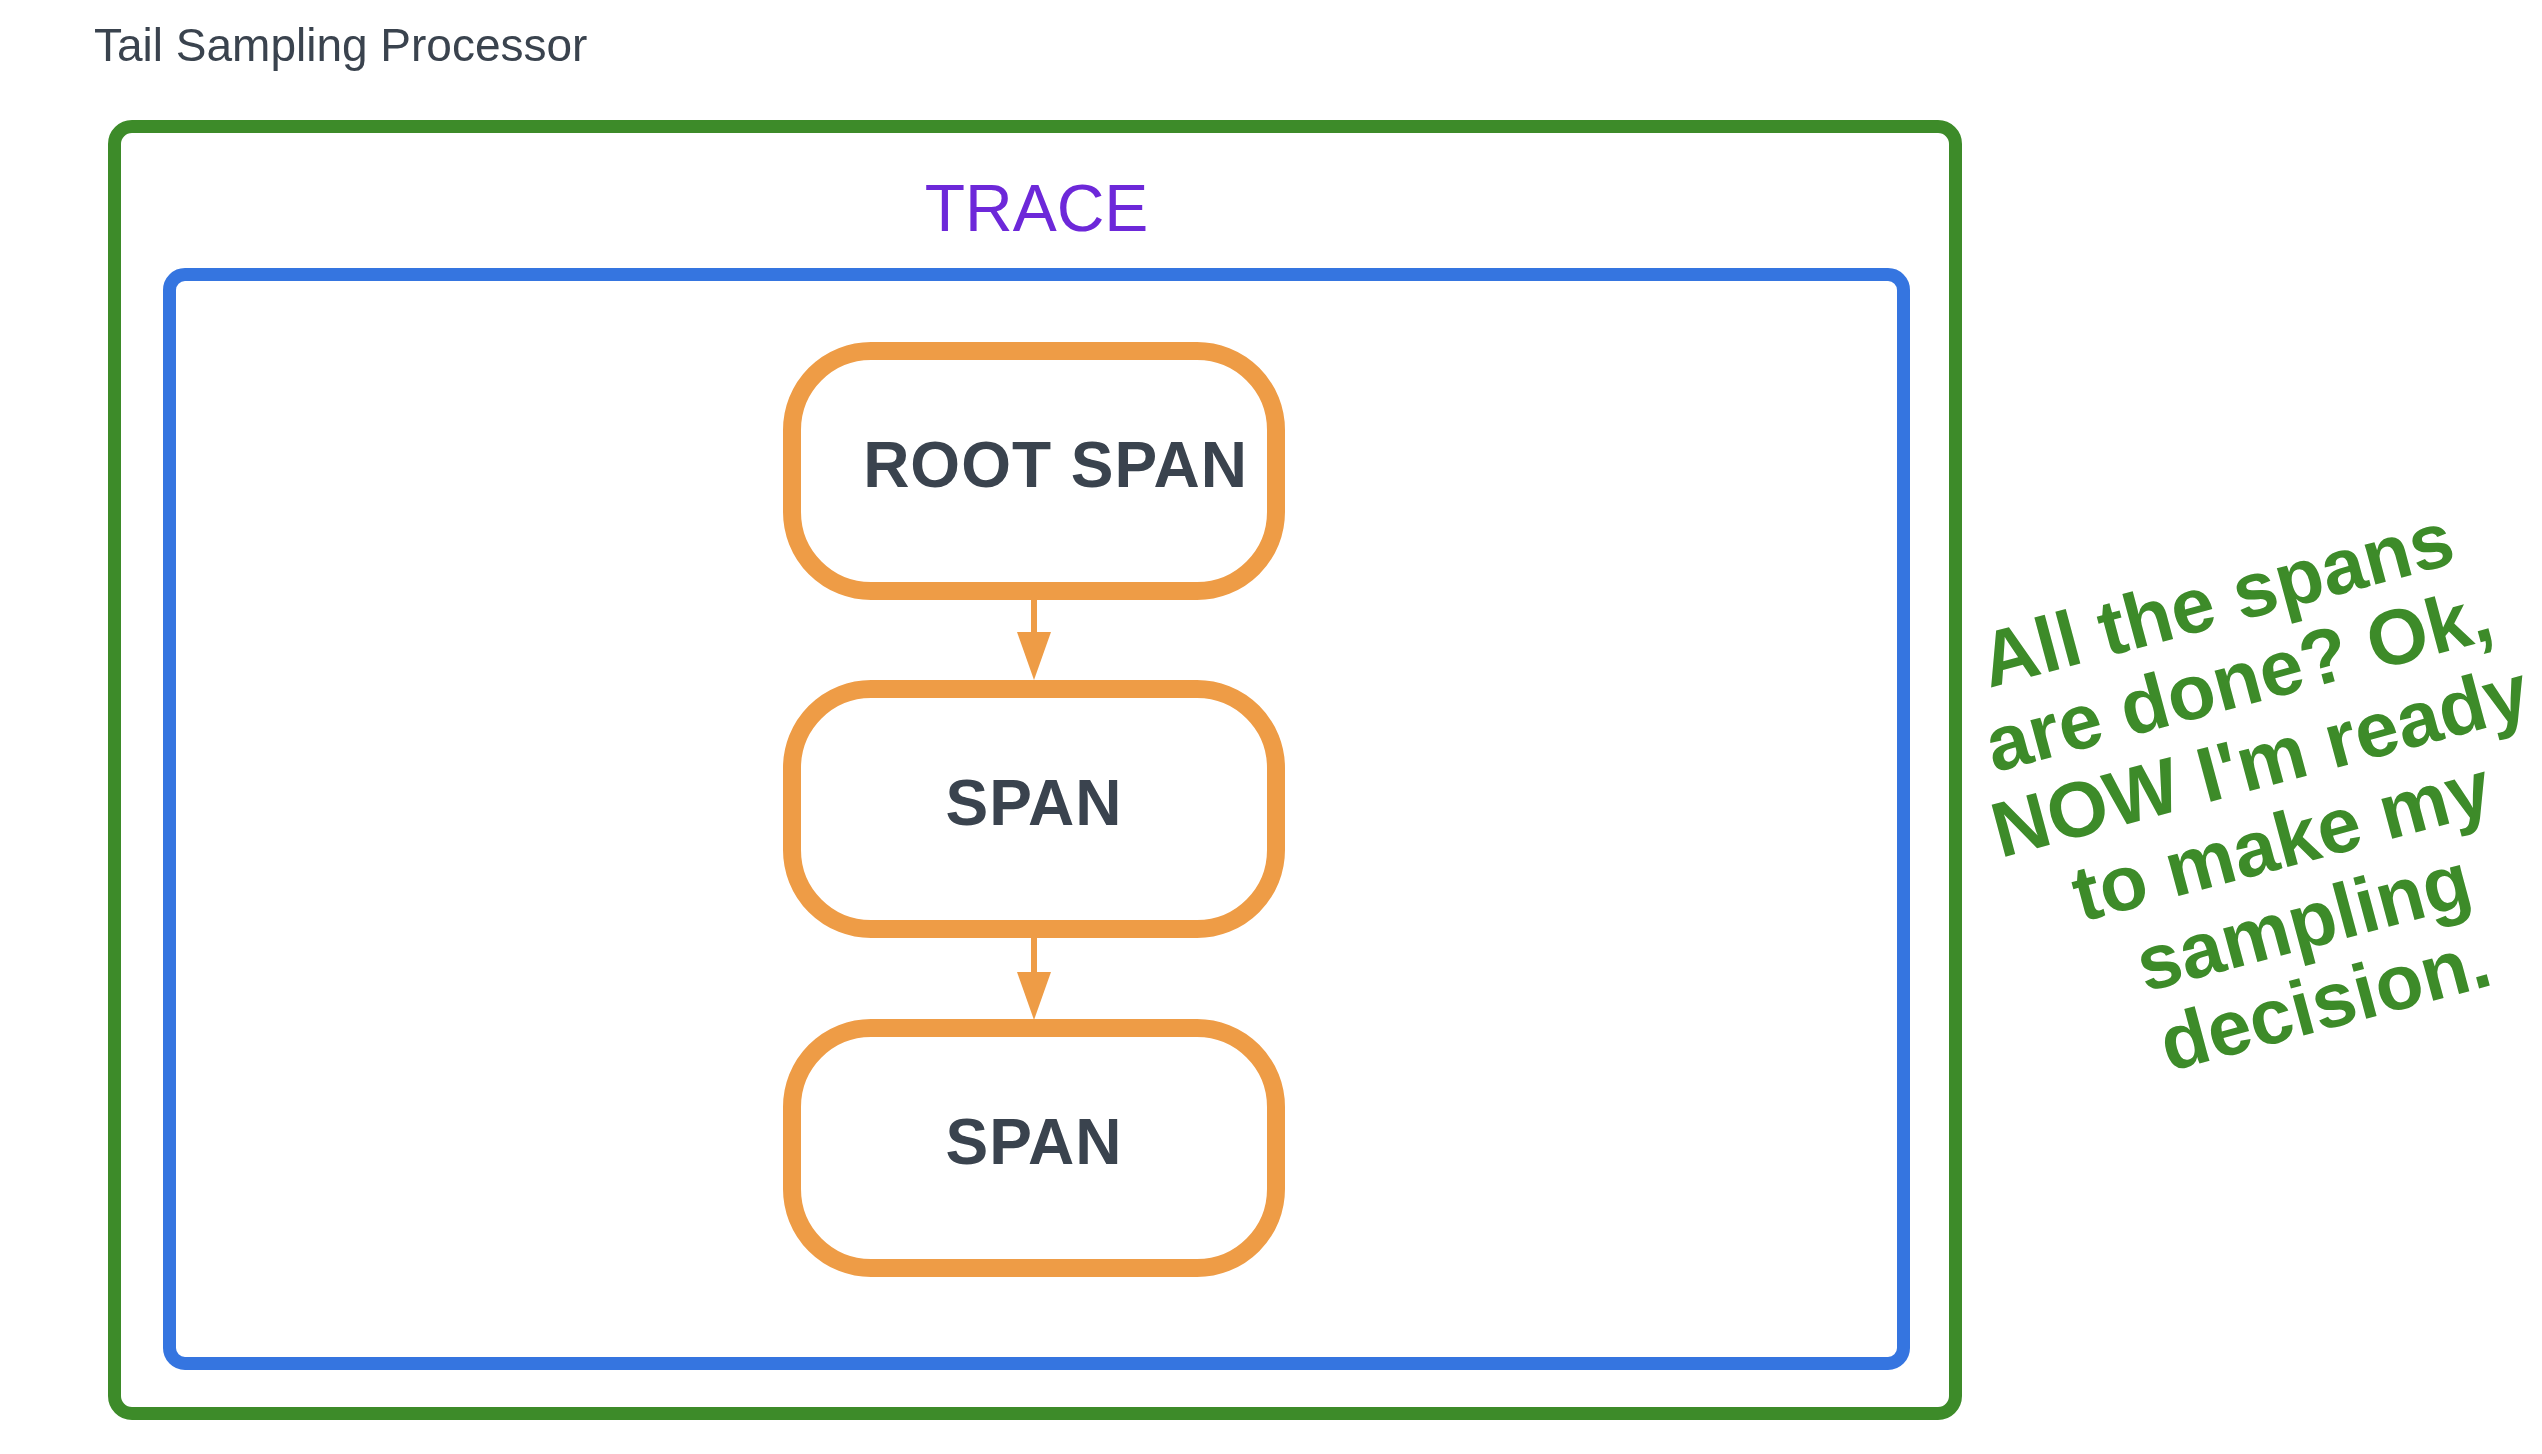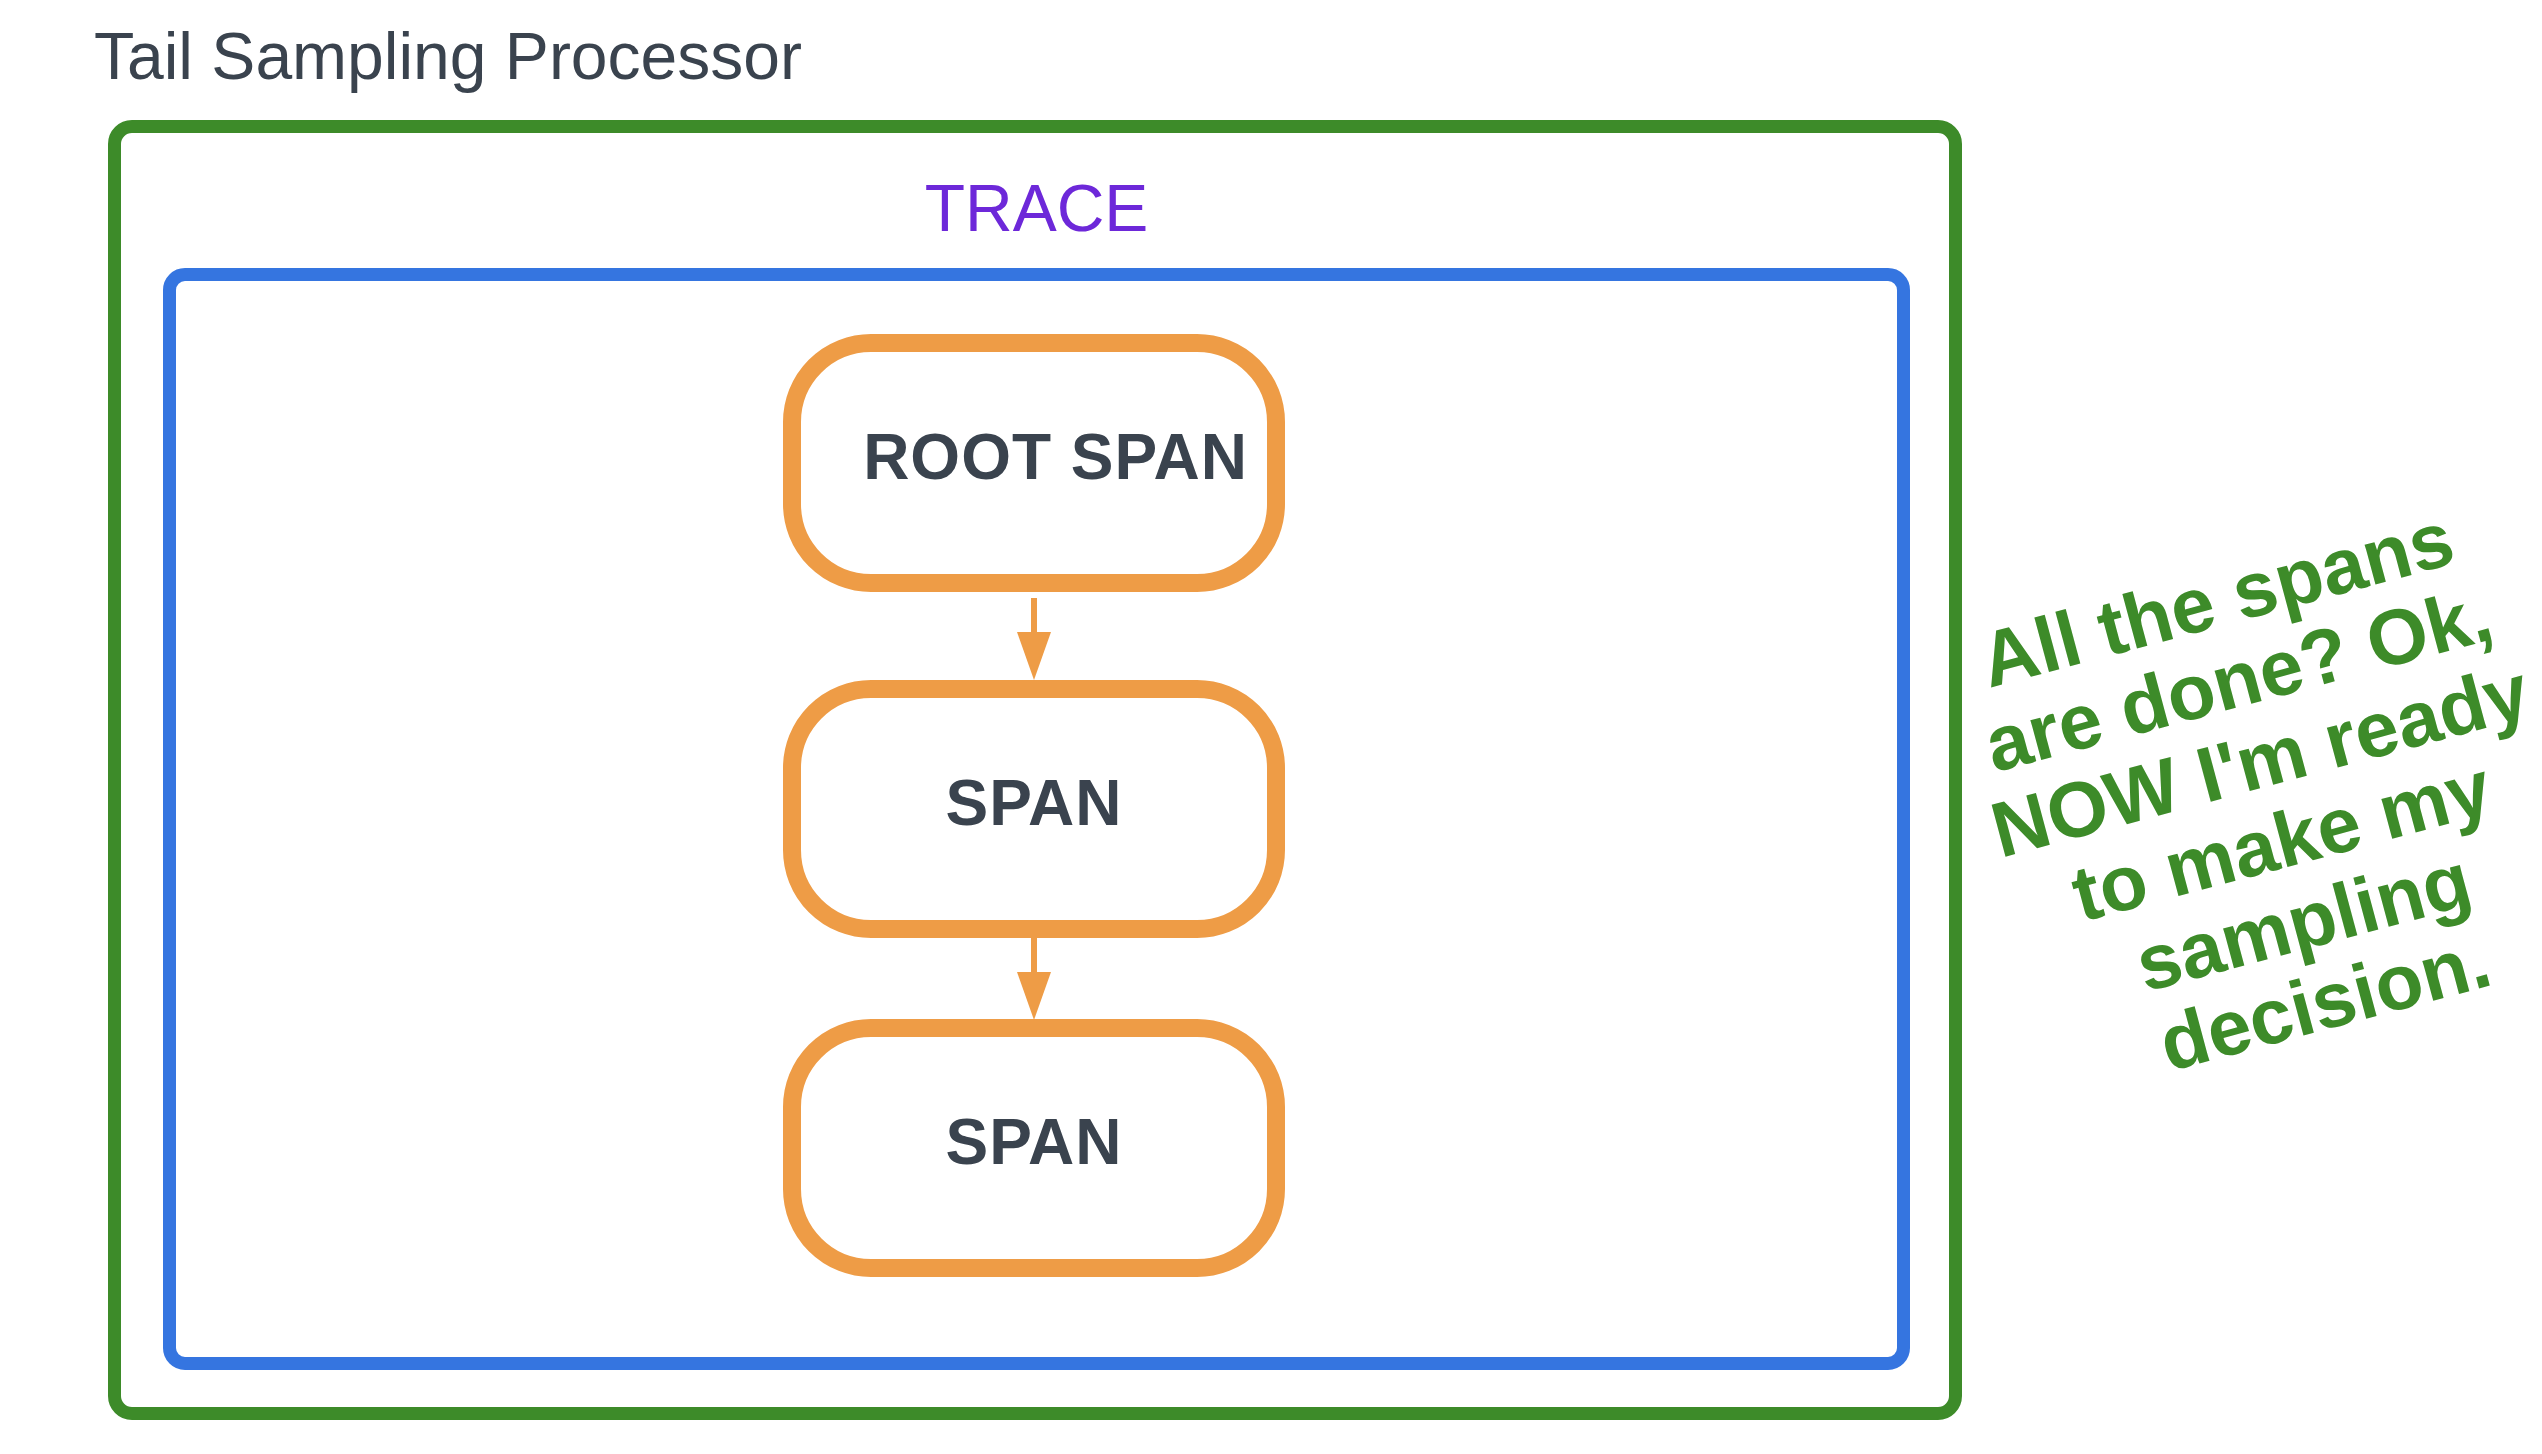--- a/index.html
+++ b/index.html
@@ -8,21 +8,21 @@
     width: 2542px;
     height: 1454px;
     background: #ffffff;
     overflow: hidden;
     font-family: "Liberation Sans", sans-serif;
   }
   .page-title {
     position: absolute;
     left: 94px;
     top: 20px;
-    font-size: 66px;
+    font-size: 46px;
     line-height: 1.1;
     color: #3A434E;
     white-space: nowrap;
   }
   .processor-box {
     position: absolute;
     left: 108px;
     top: 120px;
     width: 1854px;
     height: 1300px;
@@ -65,21 +65,21 @@
     justify-content: center;
   }
   .span-node .span-label {
     font-size: 64px;
     font-weight: bold;
     color: #3A434E;
     letter-spacing: 1px;
     transform: translateY(-6px);
     white-space: nowrap;
   }
-  .node-1 { top: 334px; padding-left: 43px; }
+  .node-1 { top: 342px; padding-left: 43px; }
   .node-2 { top: 680px; }
   .node-3 { top: 1019px; }
   .connector {
     position: absolute;
     left: 984px;
     width: 100px;
     display: flex;
     flex-direction: column;
     align-items: center;
   }

